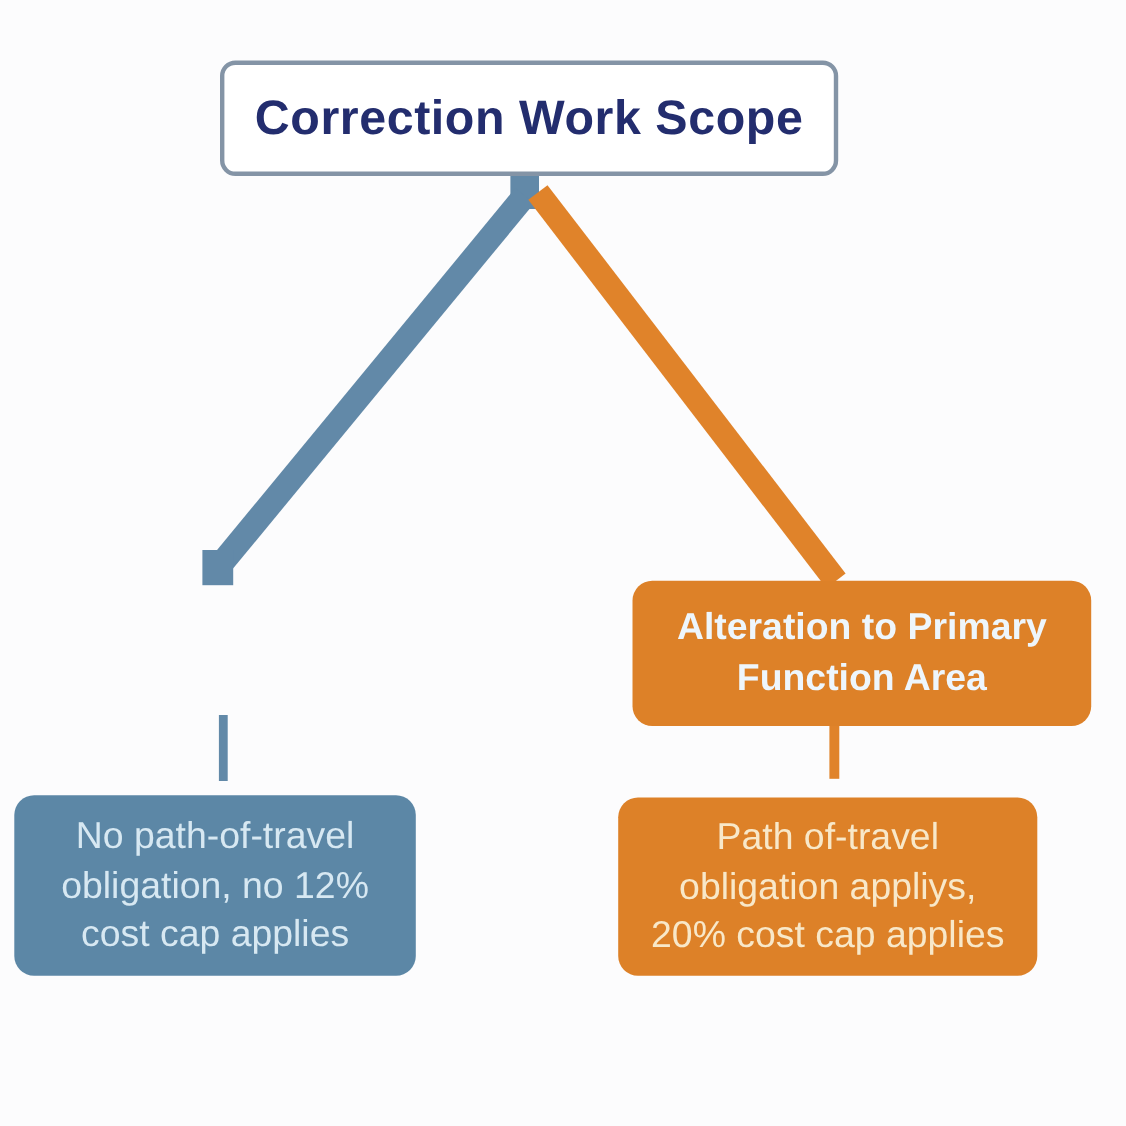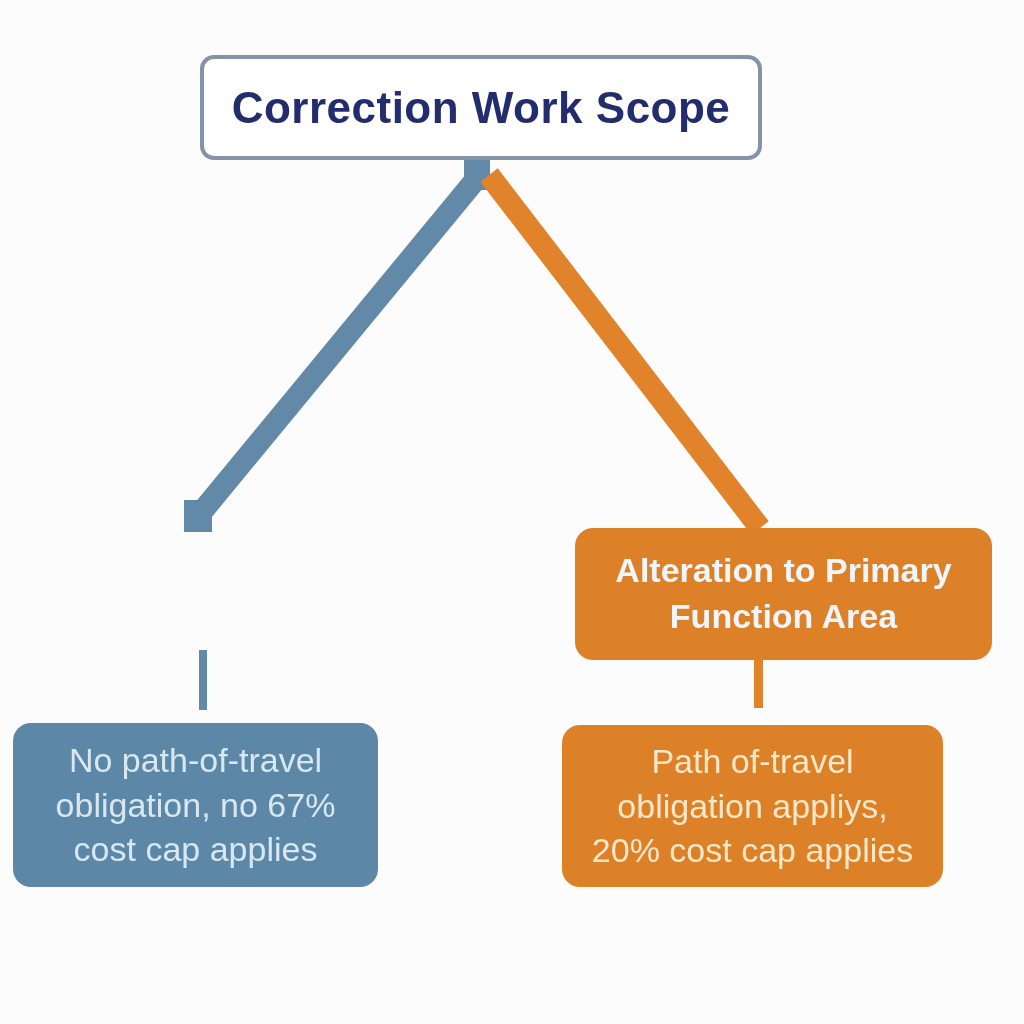--- a/index.html
+++ b/index.html
@@ -116,21 +116,21 @@
   </div>
 
 
   <div id="mid-right-box" class="box">
     <span>Alteration to Primary
 Function Area</span>
   </div>
 
   <div id="bottom-left-box" class="box">
     <span>No path-of-travel
-obligation, no 67%
+obligation, no 12%
 cost cap applies</span>
   </div>
 
   <div id="bottom-right-box" class="box">
     <span>Path of-travel
 obligation appliys,
 20% cost cap applies</span>
   </div>
 
 </div>

